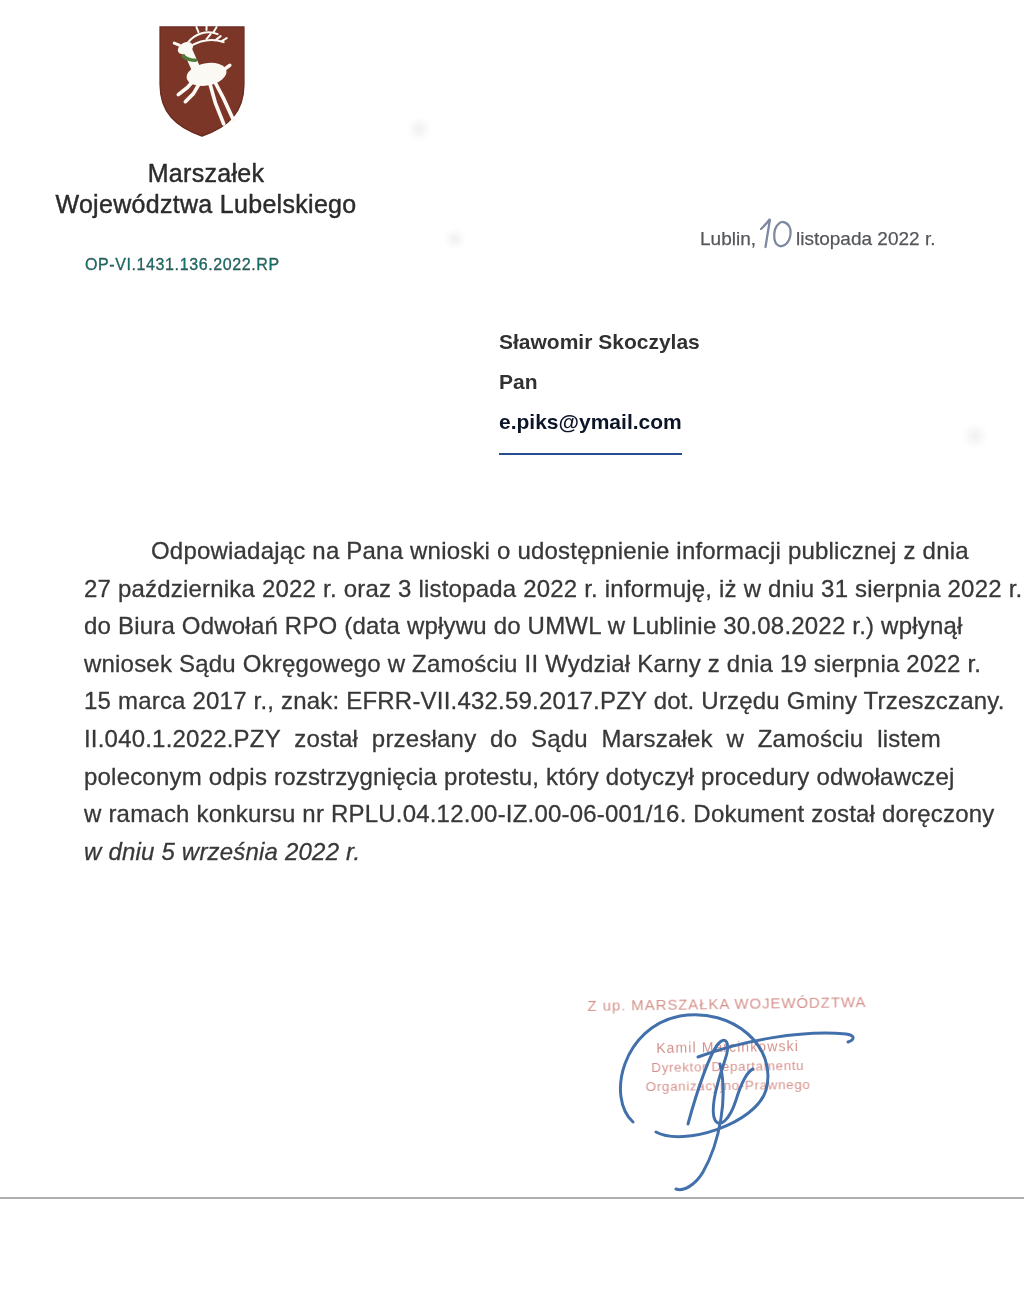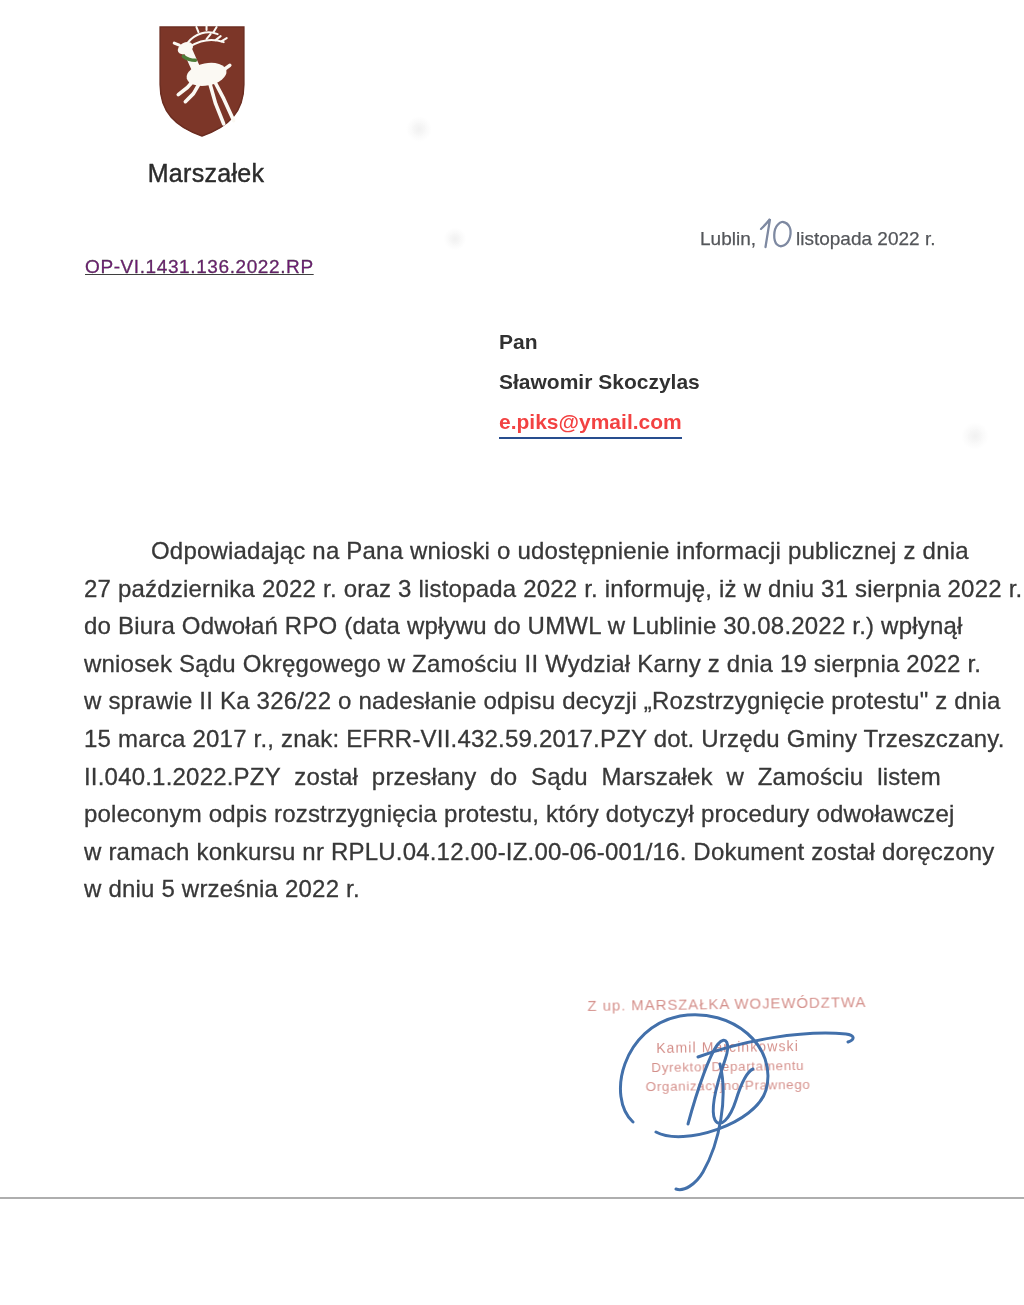--- a/index.html
+++ b/index.html
@@ -11,47 +11,47 @@
   
   .crest{position:absolute;left:154px;top:24px;width:96px;height:115px;}
   
   .org-header{
     position:absolute;left:26px;top:158px;width:360px;text-align:center;
     font-size:25px;line-height:31px;color:#2e2e2e;
     -webkit-text-stroke:0.45px #2e2e2e;letter-spacing:0.3px;
   }
   
   .ref{
-    position:absolute;left:85px;top:256px;font-size:19px;color:#701a75;
-    -webkit-text-stroke:0.3px #414141;letter-spacing:0.6px;text-decoration:underline;
+    position:absolute;left:85px;top:256px;font-size:16px;color:#0f766e;
+    -webkit-text-stroke:0.3px #414141;letter-spacing:0.6px;
   }
   
   .dateline{
     position:absolute;left:700px;top:216px;display:flex;align-items:flex-start;
     font-size:19px;color:#55575b;-webkit-text-stroke:0.25px #55575b;
   }
   .dateline .t{padding-top:4px;margin-top:8px;}
   .dateline .hw{width:38px;height:34px;margin:0 1px;}
   .sr{position:absolute;width:1px;height:1px;overflow:hidden;clip:rect(0 0 0 0);white-space:nowrap;}
   
   .recipient{position:absolute;left:499px;top:322px;font-size:21px;font-weight:bold;color:#333;}
   .recipient .rline{height:40px;line-height:40px;}
   .recipient .email{
-    color:#ef4444;border-bottom:2px solid #2b4e8e;padding-bottom:0px;
+    color:#0f172a;border-bottom:2px solid #2b4e8e;padding-bottom:16px;
     display:inline-block;line-height:30px;text-decoration:none;
   }
   
   .letter-body{position:absolute;left:84px;top:532px;width:857px;color:#3a3a3a;
     -webkit-text-stroke:0.3px #3a3a3a;font-size:24px;letter-spacing:0.2px;}
   .letter-body .line{
     height:37.6px;line-height:37.6px;white-space:nowrap;
     text-align:justify;text-align-last:justify;
   }
   .letter-body .line.indent{text-indent:67px;}
-  .letter-body .line.plain{text-align-last:left;}
+  .letter-body .line.plain{text-align-last:left;font-style:italic;}
   
   .stamp{
     position:absolute;left:585px;top:995px;width:285px;text-align:center;
     color:#c4716b;opacity:0.8;transform:rotate(-0.8deg);filter:blur(0.45px);
   }
   .stamp .s1{font-size:15px;letter-spacing:0.9px;margin-bottom:26px;}
   .stamp .s2{font-size:14px;letter-spacing:1.1px;line-height:19px;}
   .stamp .s3,.stamp .s4{font-size:13.5px;letter-spacing:0.6px;line-height:19px;}
   
   .signature{position:absolute;left:588px;top:1002px;width:290px;height:195px;}
@@ -97,48 +97,48 @@
 
     <ellipse cx="31" cy="24" rx="8" ry="5.5" transform="rotate(-28 31 24)" fill="#f7f5f0"></ellipse>
     <path d="M25 21 L 20 19" stroke="#f7f5f0" stroke-width="3" stroke-linecap="round"></path>
     <ellipse cx="52" cy="50" rx="20" ry="11" transform="rotate(-11 52 50)" fill="#f7f5f0"></ellipse>
 
     <path d="M29 32 C 33 35, 37 36, 41 36" fill="none" stroke="#4e7d3a" stroke-width="3.4" stroke-linecap="round"></path>
   </svg>
 
   <div class="org-header">
     <div>Marszałek</div>
+    <div>Województwa Lubelskiego</div>
   </div>
 
   <div class="ref">OP-VI.1431.136.2022.RP</div>
 
   <div class="dateline">
     <span class="t">Lublin,</span>
     <span class="sr">10</span>
     <svg class="hw" viewBox="0 0 38 34">
       <g fill="none" stroke="#7e89a0" stroke-width="2.3" stroke-linecap="round">
         <path d="M4 13 C 8 9, 11 6, 13 3 L 8.5 31"></path>
         <path d="M26 6 C 32 7, 35 13, 33 21 C 31 29, 24 32.5, 20 28.5 C 16 24.5, 16.5 13.5, 20.5 9 C 22.5 6.5, 24 5.4, 26 6 Z"></path>
       </g>
     </svg>
     <span class="t">listopada 2022 r.</span>
   </div>
 
   <div class="recipient">
+    <div class="rline">Sławomir Skoczylas</div>
     <div class="rline">Pan</div>
-    <div class="rline">Sławomir Skoczylas</div>
     <div class="rline"><a href="#" class="email">e.piks@ymail.com</a></div>
   </div>
 
   <div class="letter-body">
     <div class="line indent">Odpowiadając na Pana wnioski o udostępnienie informacji publicznej z dnia</div>
     <div class="line">27 października 2022 r. oraz 3 listopada 2022 r. informuję, iż w dniu 31 sierpnia 2022 r.</div>
     <div class="line">do Biura Odwołań RPO (data wpływu do UMWL w Lublinie 30.08.2022 r.) wpłynął</div>
     <div class="line">wniosek Sądu Okręgowego w Zamościu II Wydział Karny z dnia 19 sierpnia 2022 r.</div>
-    <div class="line">w sprawie II Ka 326/22 o nadesłanie odpisu decyzji „Rozstrzygnięcie protestu" z dnia</div>
     <div class="line">15 marca 2017 r., znak: EFRR-VII.432.59.2017.PZY dot. Urzędu Gminy Trzeszczany.</div>
     <div class="line">II.040.1.2022.PZY został przesłany do Sądu Marszałek w Zamościu listem</div>
     <div class="line">poleconym odpis rozstrzygnięcia protestu, który dotyczył procedury odwoławczej</div>
     <div class="line">w ramach konkursu nr RPLU.04.12.00-IZ.00-06-001/16. Dokument został doręczony</div>
     <div class="line plain">w dniu 5 września 2022 r.</div>
   </div>
 
   <div class="stamp">
     <div class="s1">Z up. MARSZAŁKA WOJEWÓDZTWA</div>
     <div class="s2">Kamil Marcinkowski</div>

